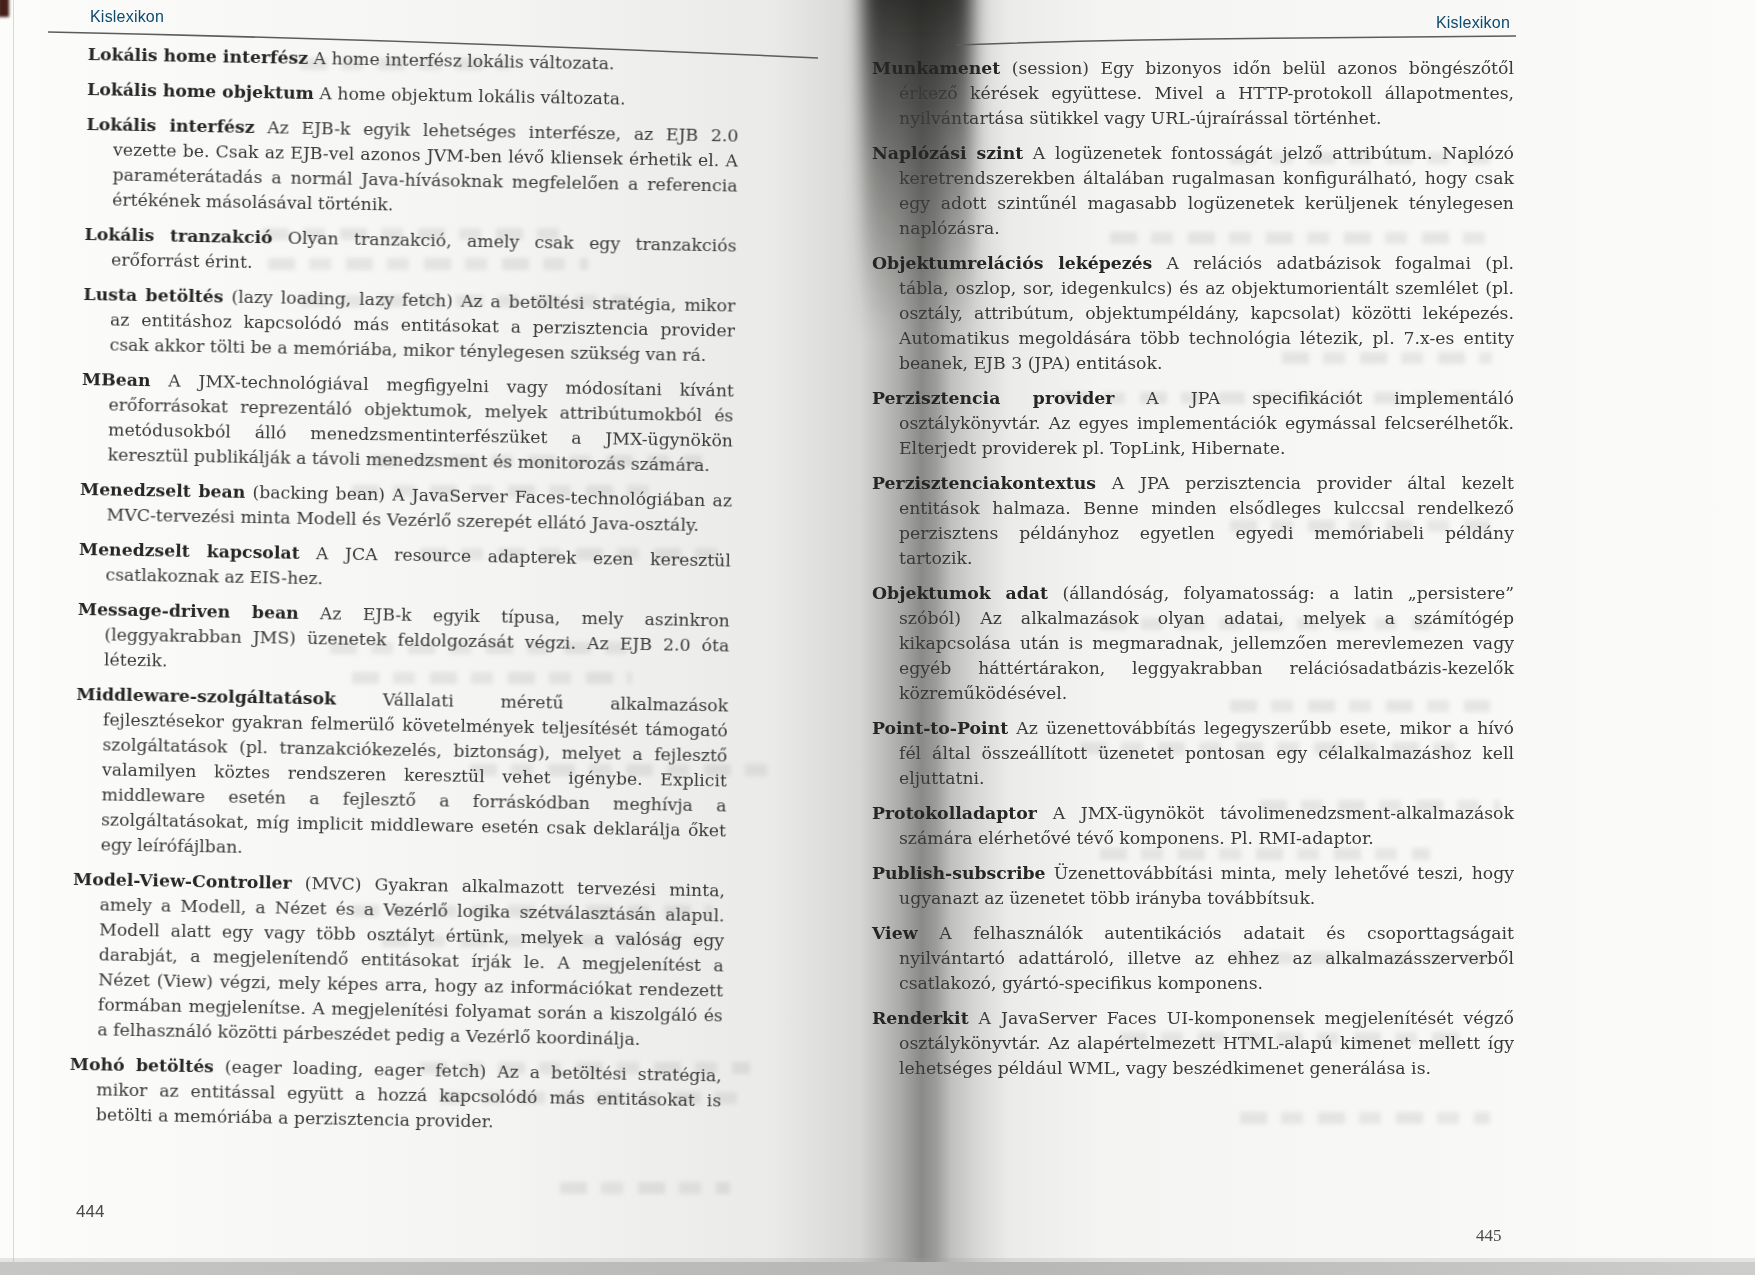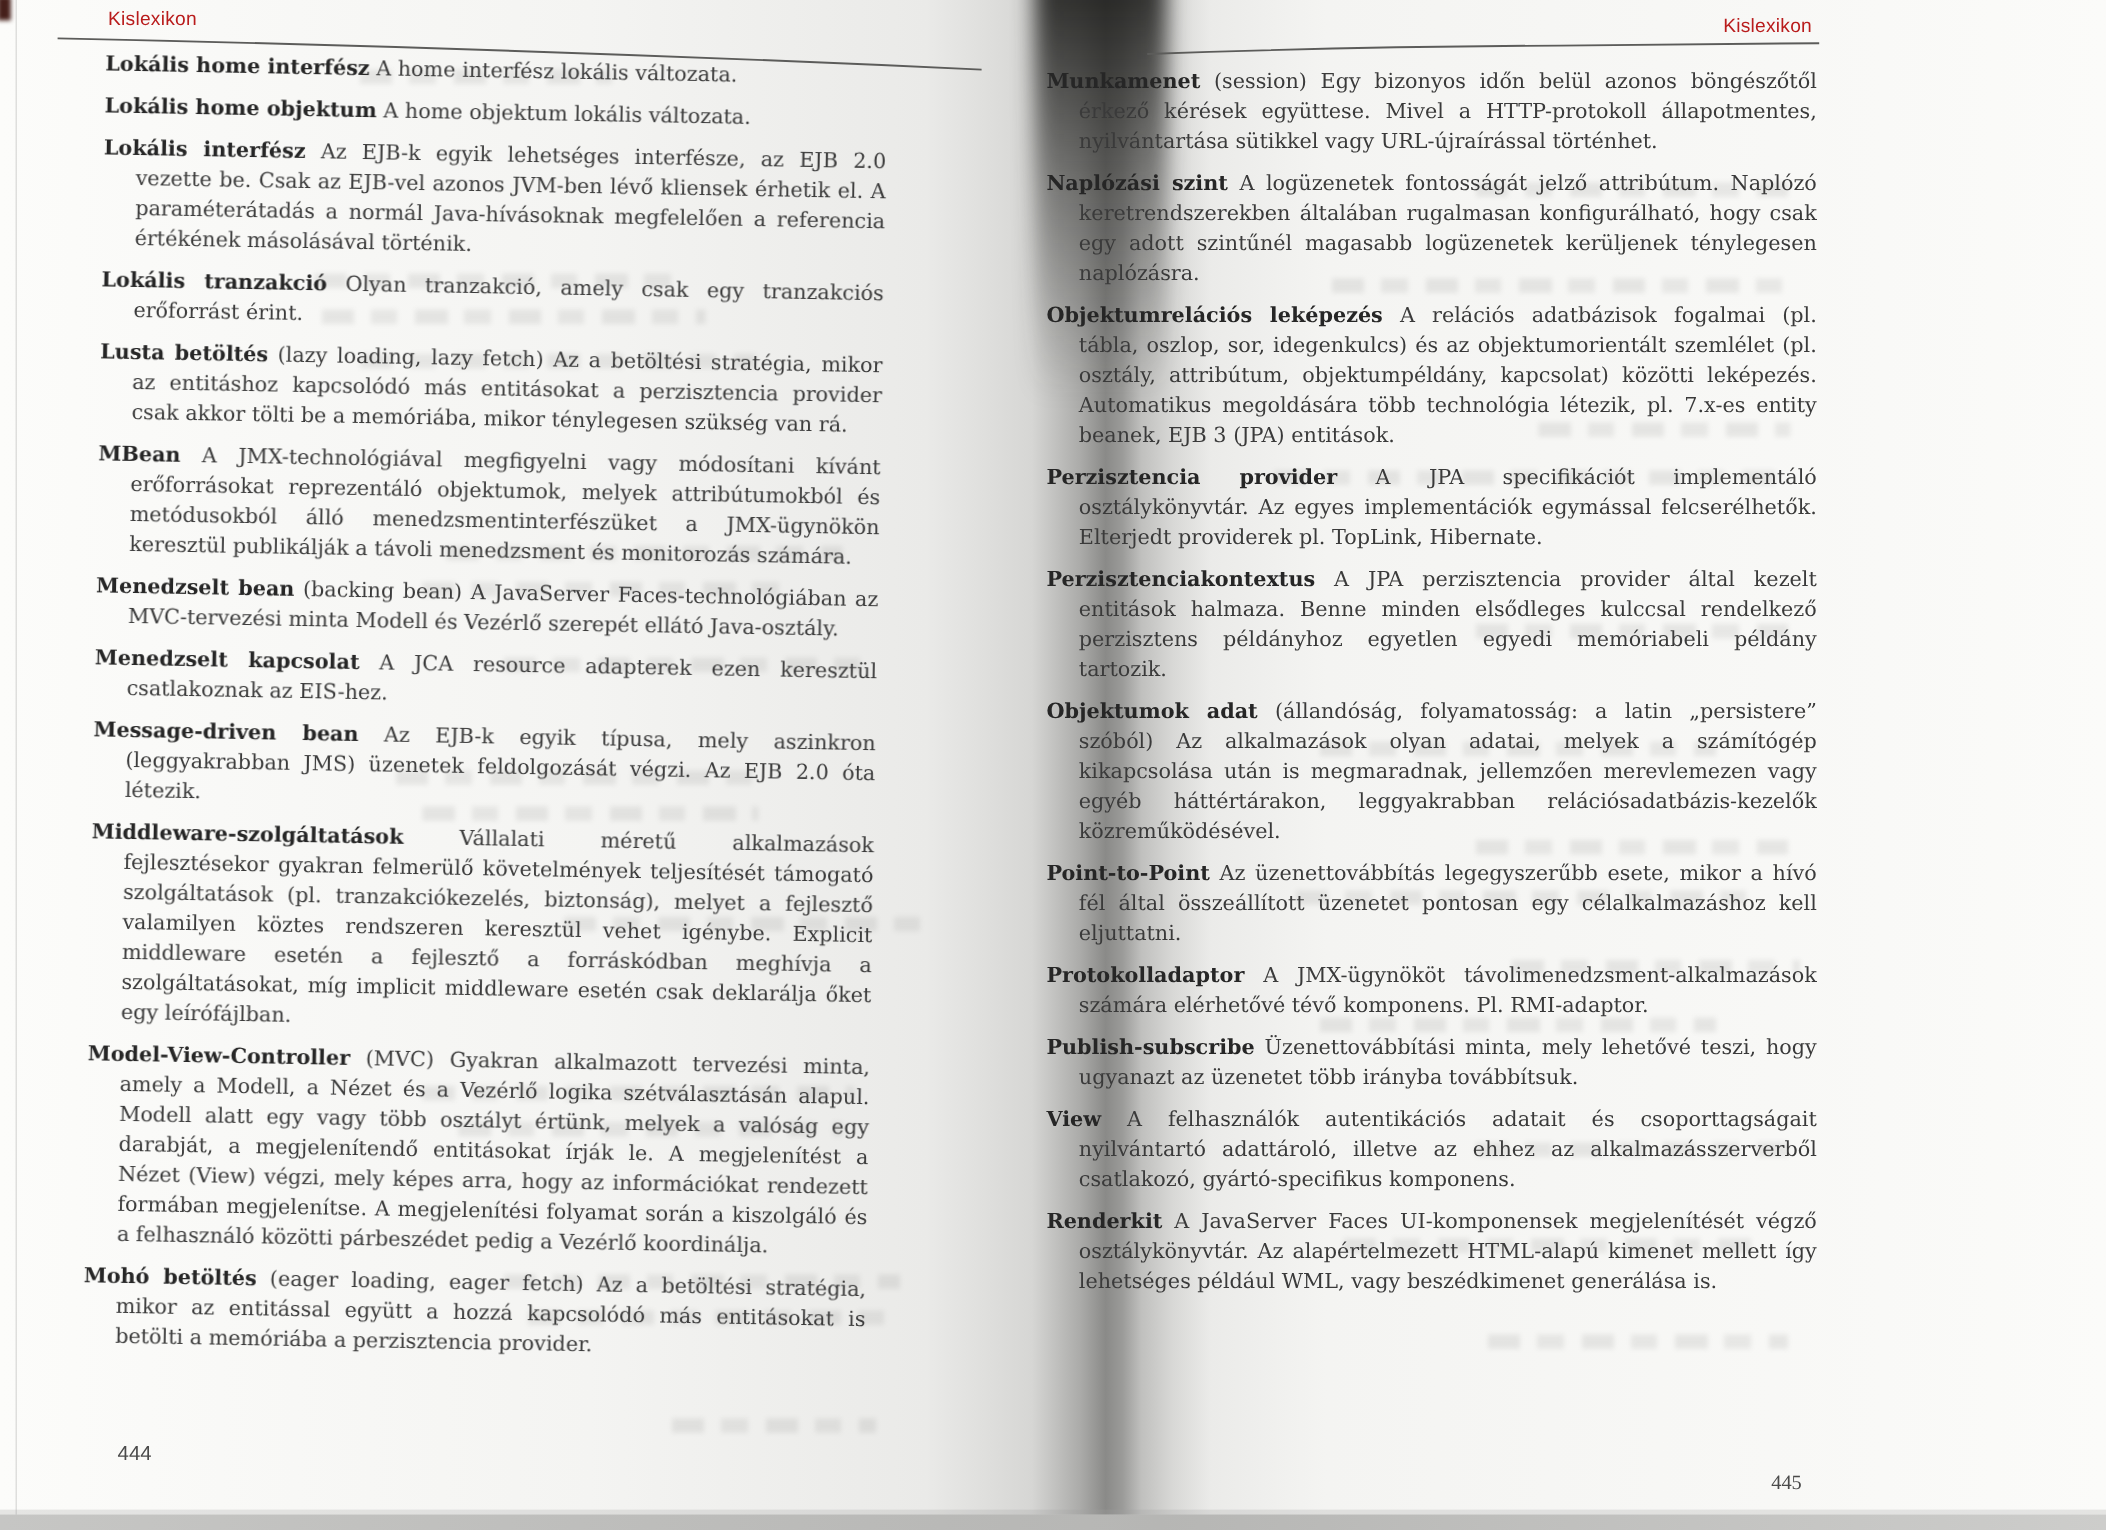--- a/index.html
+++ b/index.html
@@ -31,32 +31,32 @@
   .corner-mark{left:-2px;top:-3px;width:11px;height:20px;background:#451f1a;filter:blur(1.6px);}
   .left-edge-line{left:13px;top:0;width:1px;height:1275px;background:rgba(150,150,148,.35);}
   .bottom-edge{left:0;bottom:0;width:1755px;height:13px;
     background:linear-gradient(to right,#c6c6c4,#b6b6b4 55%,#cdcdcb);}
   .bottom-edge-soft{left:0;bottom:13px;width:1755px;height:4px;background:rgba(160,160,158,.25);}
   .ghost{filter:blur(2.2px);opacity:.13;height:12px;
     background:repeating-linear-gradient(90deg,#6f6f6d 0 27px,transparent 27px 41px,#7c7c7a 41px 63px,transparent 63px 78px);}
   
   .running-head{
     font-family:"Liberation Sans","DejaVu Sans",sans-serif;
-    font-size:16px;color:#b91c1c;letter-spacing:.2px;
+    font-size:16px;color:#0c4a6e;letter-spacing:.2px;
   }
   .header-rules{left:0;top:0;width:1755px;height:120px;pointer-events:none;}
   
   .text-col{color:#3a3a3a;font-size:17.3px;line-height:25px;filter:blur(.35px);}
   .entry{margin:0 0 10px 0;text-indent:-27px;padding-left:27px;text-align:justify;}
   .term{font-weight:bold;color:#262626;}
   .def{color:#3a3a3a;}
   .left-col{left:88px;top:42px;width:652px;transform:rotate(1.02deg);transform-origin:0 0;}
   .right-col{left:872px;top:56px;width:642px;}
   .page-num{font-family:"Liberation Sans","DejaVu Sans",sans-serif;font-size:17px;color:#4a4a4a;filter:blur(.3px);}
-  .pn-left{left:98px;top:1202px;}
+  .pn-left{left:76px;top:1202px;}
   .pn-right{left:1476px;top:1226px;font-family:Liberation Serif, serif;}
   .head-left{left:90px;top:8px;}
   .head-right{left:1398px;top:14px;width:112px;text-align:right;}
 </style>
 </head>
 <body>
 
 <div class="abs gutter-top-shadow"></div>
 <div class="abs corner-mark"></div>
 <div class="abs left-edge-line"></div>

